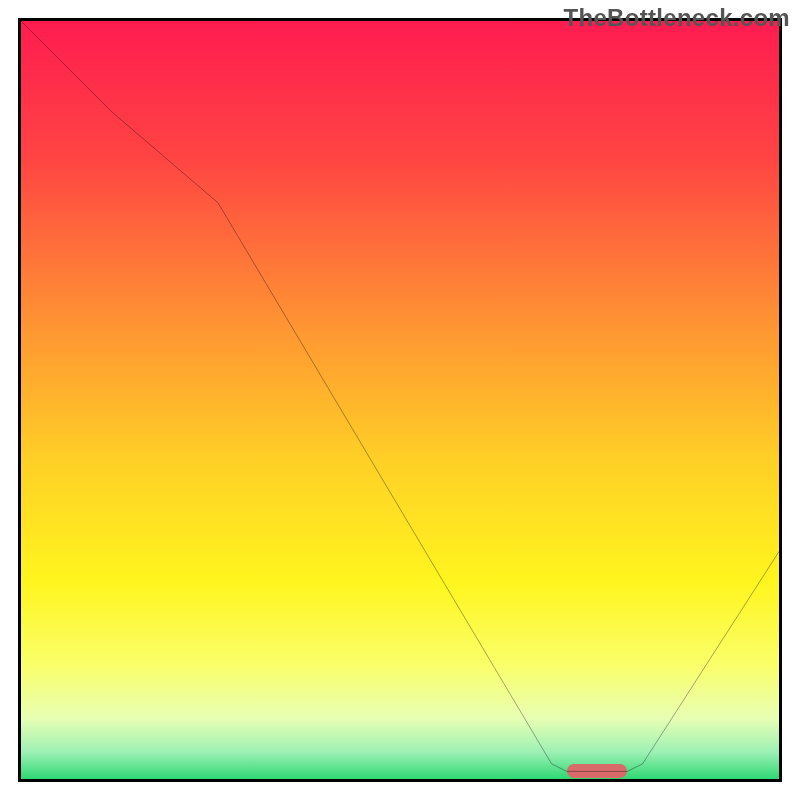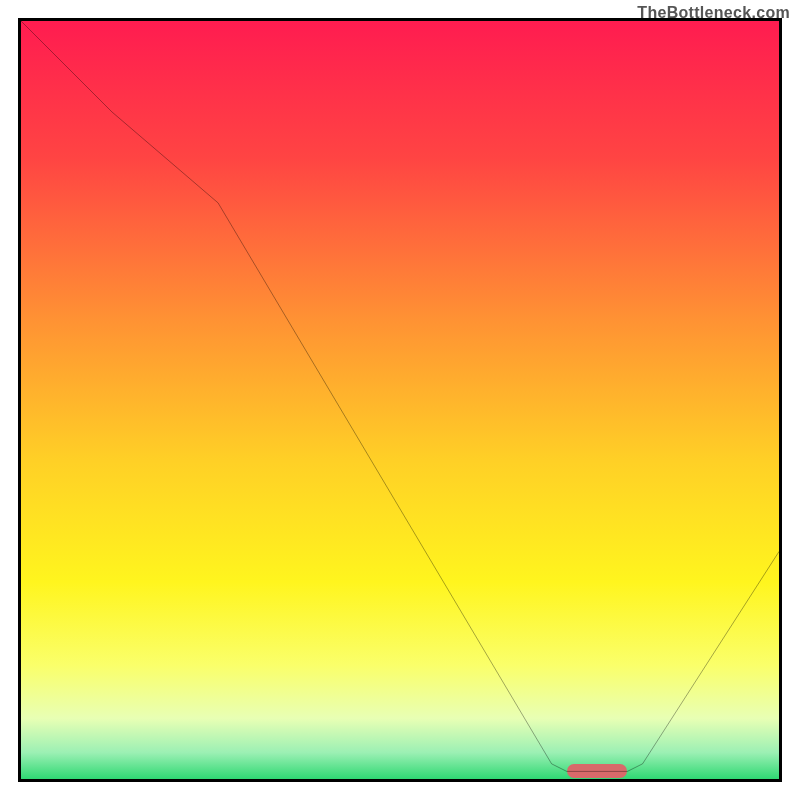--- a/index.html
+++ b/index.html
@@ -13,21 +13,21 @@
   .outer {
     position: relative;
     width: 800px;
     height: 800px;
     box-sizing: border-box;
   }
   .watermark {
     position: absolute;
     top: 4px;
     right: 10px;
-    font-size: 16px;
+    font-size: 24px;
     font-weight: 600;
     color: #555;
     letter-spacing: 0.3px;
     z-index: 5;
   }
   .plot-frame {
     position: absolute;
     left: 18px;
     top: 18px;
     width: 764px;

